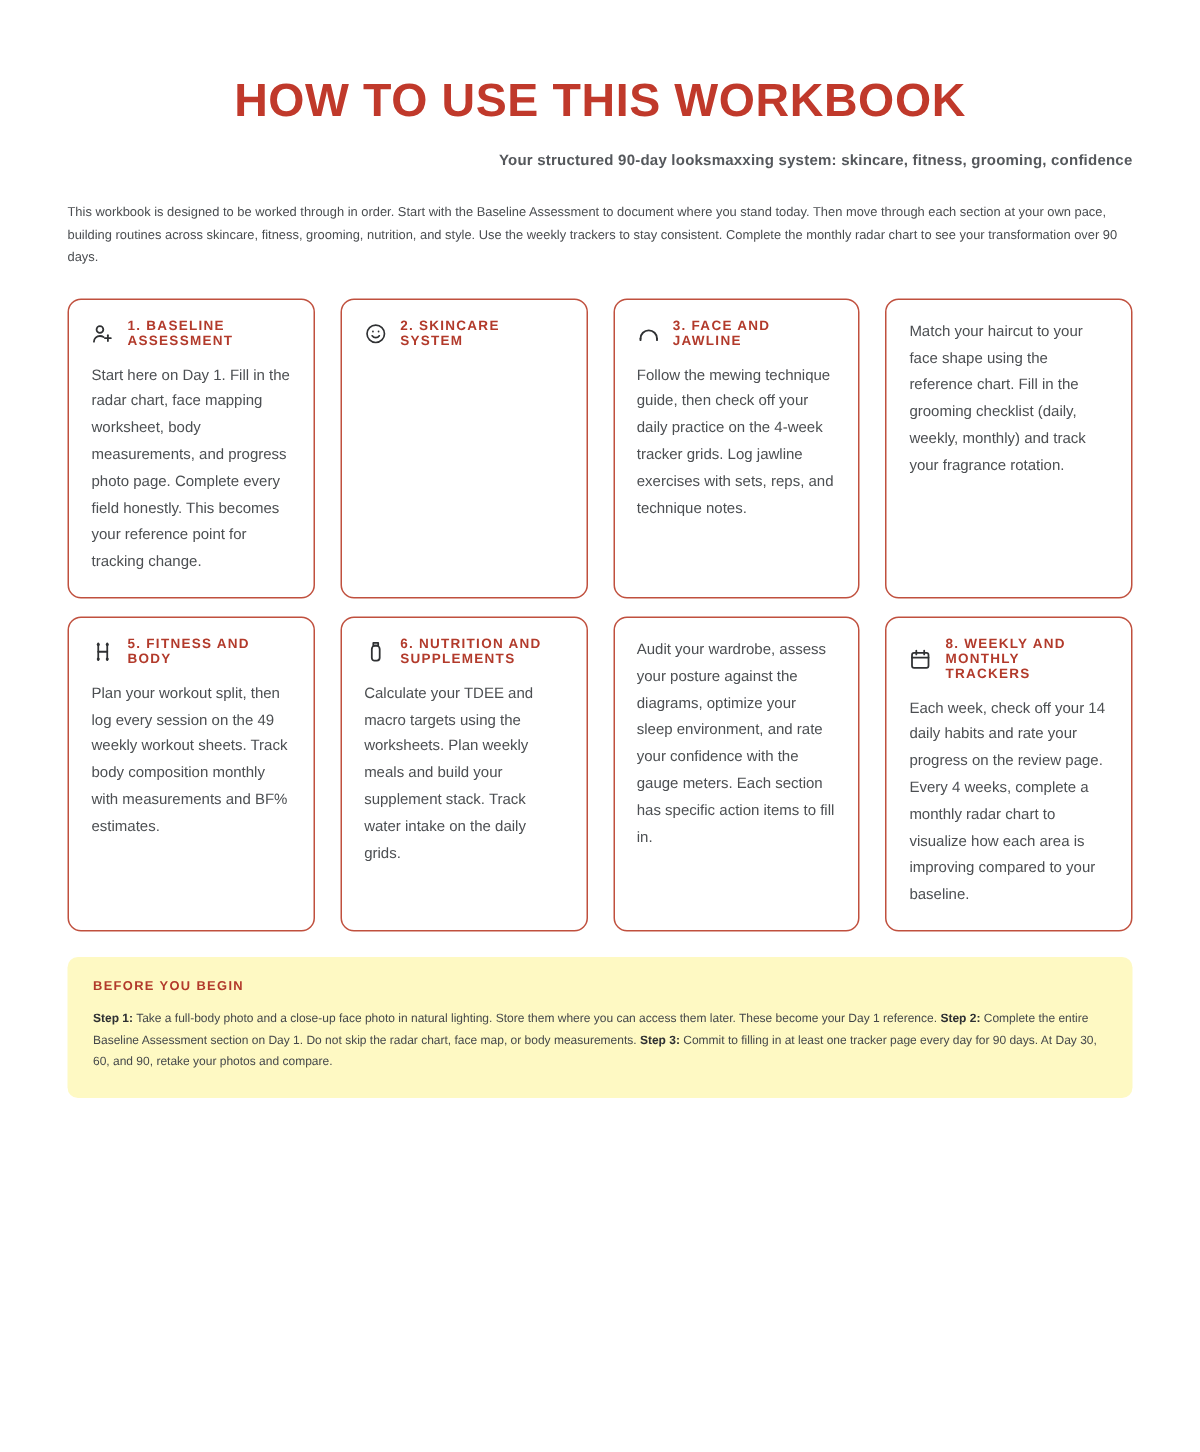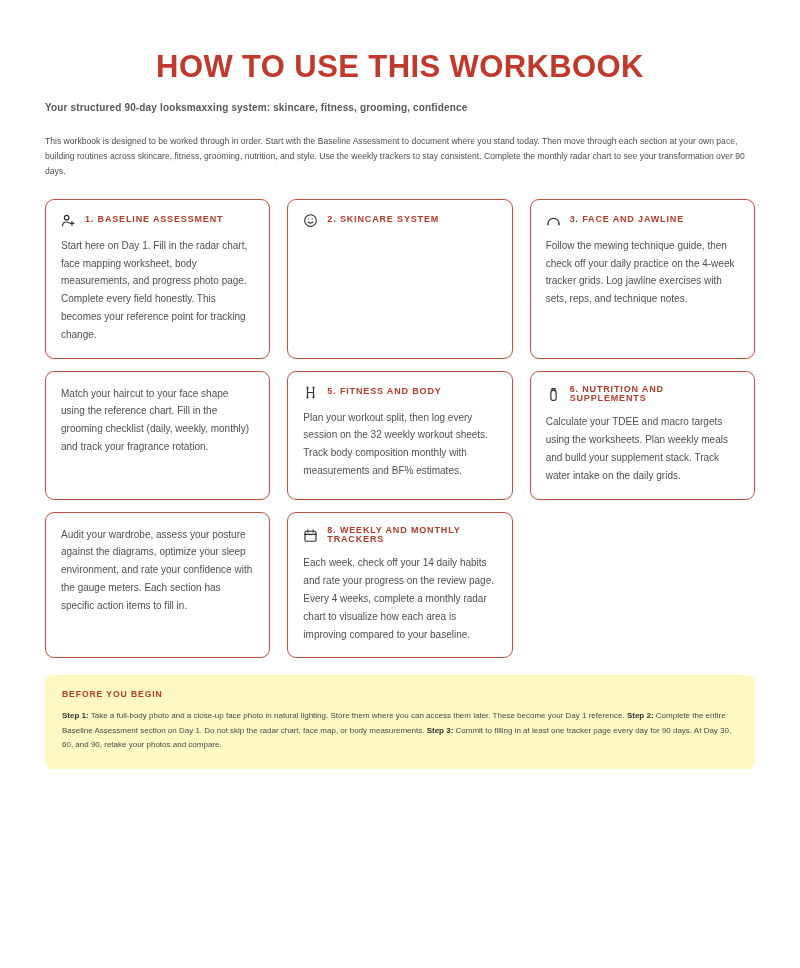--- a/index.html
+++ b/index.html
@@ -30,40 +30,40 @@
     font-size: 31px;
     line-height: 1.08;
     font-weight: 800;
     letter-spacing: 0.4px;
     color: #C0392B;
     text-transform: uppercase;
   }
 
   .doc-subtitle {
     margin: 19px 0 0 0;
-    text-align: left;
+    text-align: right;
     font-size: 10px;
     font-weight: 700;
     letter-spacing: 0.15px;
     color: #55585c;
   }
 
   .intro {
     margin: 21px 0 0 0;
     font-size: 8.6px;
     line-height: 1.72;
     color: #4a4d50;
     text-align: left;
   }
 
   
   .card-grid {
     margin-top: 20px;
     display: grid;
-    grid-template-columns: 1fr 1fr 1fr;
+    grid-template-columns: 1fr 1fr 1fr 1fr;
     column-gap: 17px;
     row-gap: 12px;
     align-items: stretch;
   }
 
   .card {
     box-sizing: border-box;
     border: 1.6px solid #C0503E;
     border-radius: 9px;
     background: #ffffff;
@@ -200,21 +200,21 @@
             <path d="M16.8 3.2v17.6"></path>
             <path d="M7.2 12h9.6"></path>
             <circle cx="7.2" cy="4.3" r="1.6" fill="currentColor" stroke="none"></circle>
             <circle cx="7.2" cy="19.7" r="1.6" fill="currentColor" stroke="none"></circle>
             <circle cx="16.8" cy="4.3" r="1.6" fill="currentColor" stroke="none"></circle>
             <circle cx="16.8" cy="19.7" r="1.6" fill="currentColor" stroke="none"></circle>
           </svg>
         </span>
         <span class="card-title">5. FITNESS AND BODY</span>
       </div>
-      <div class="card-body">Plan your workout split, then log every session on the 32 weekly workout sheets. Track body composition monthly with measurements and BF% estimates.</div>
+      <div class="card-body">Plan your workout split, then log every session on the 49 weekly workout sheets. Track body composition monthly with measurements and BF% estimates.</div>
     </div>
 
     <div class="card">
       <div class="card-head">
         <span class="card-icon">
           <svg viewBox="0 0 24 24" fill="none" stroke="currentColor" stroke-width="1.9" stroke-linecap="round" stroke-linejoin="round">
             <path d="M9.4 2.6h5.2v2.9H9.4z"></path>
             <path d="M7.8 9.1c0-2 1.6-3.6 3.6-3.6h1.2c2 0 3.6 1.6 3.6 3.6v9.4c0 1.6-1.3 2.9-2.9 2.9h-2.6c-1.6 0-2.9-1.3-2.9-2.9z"></path>
           </svg>
         </span>

